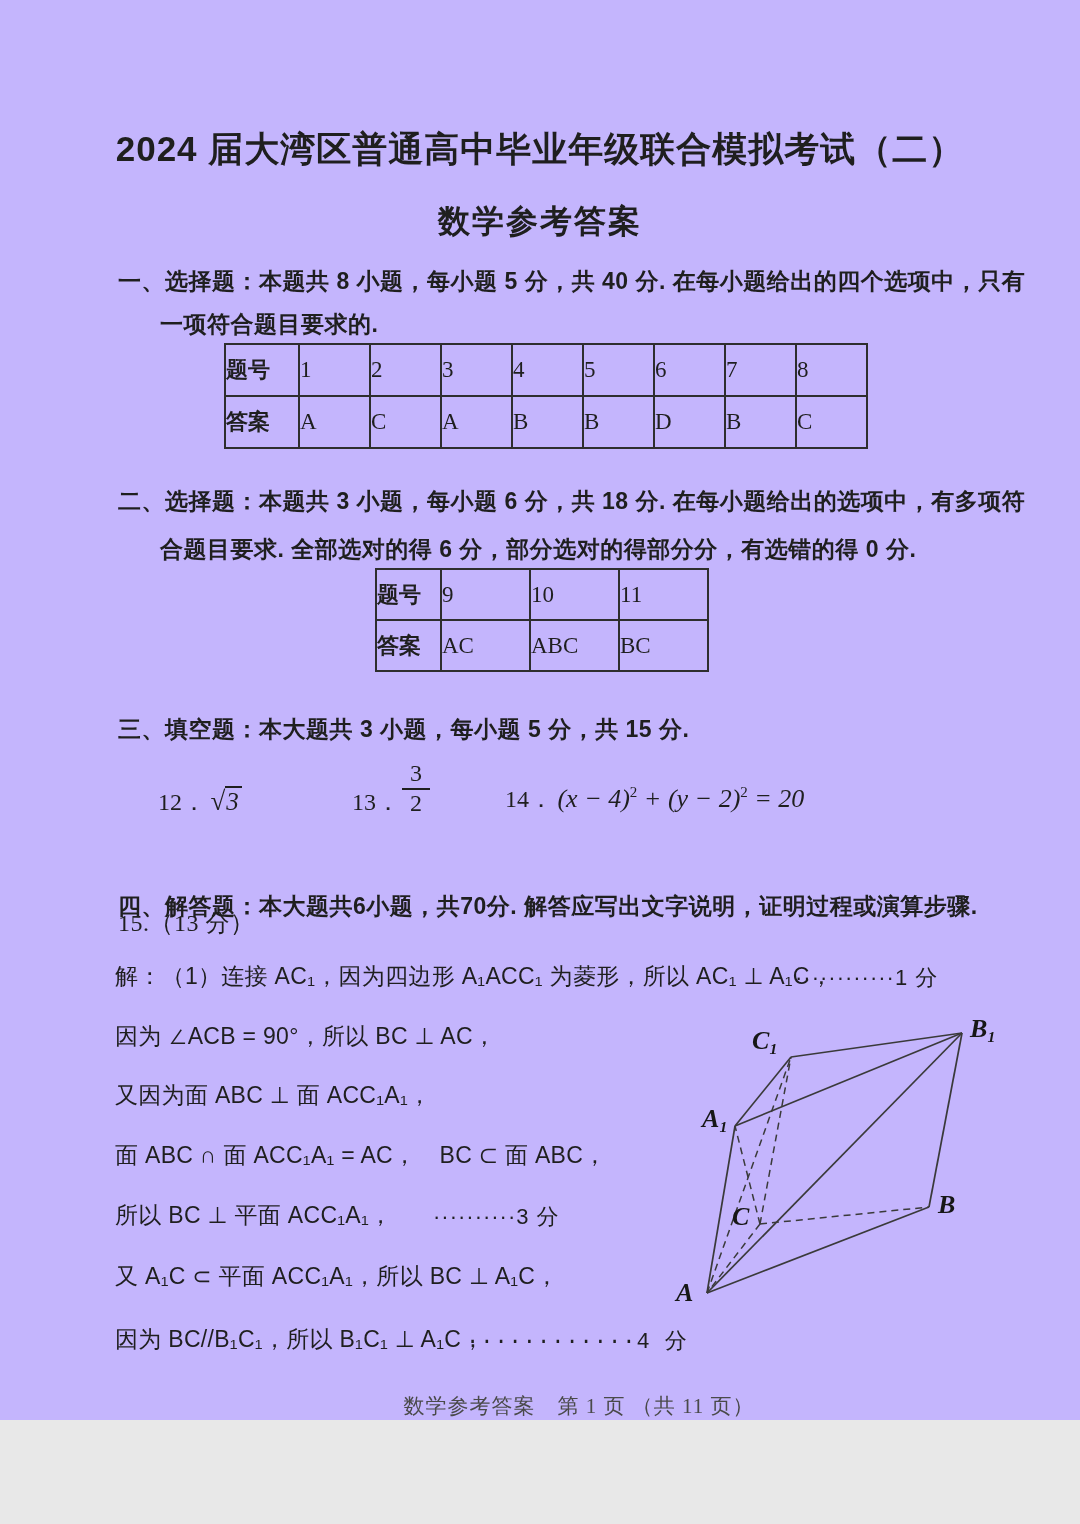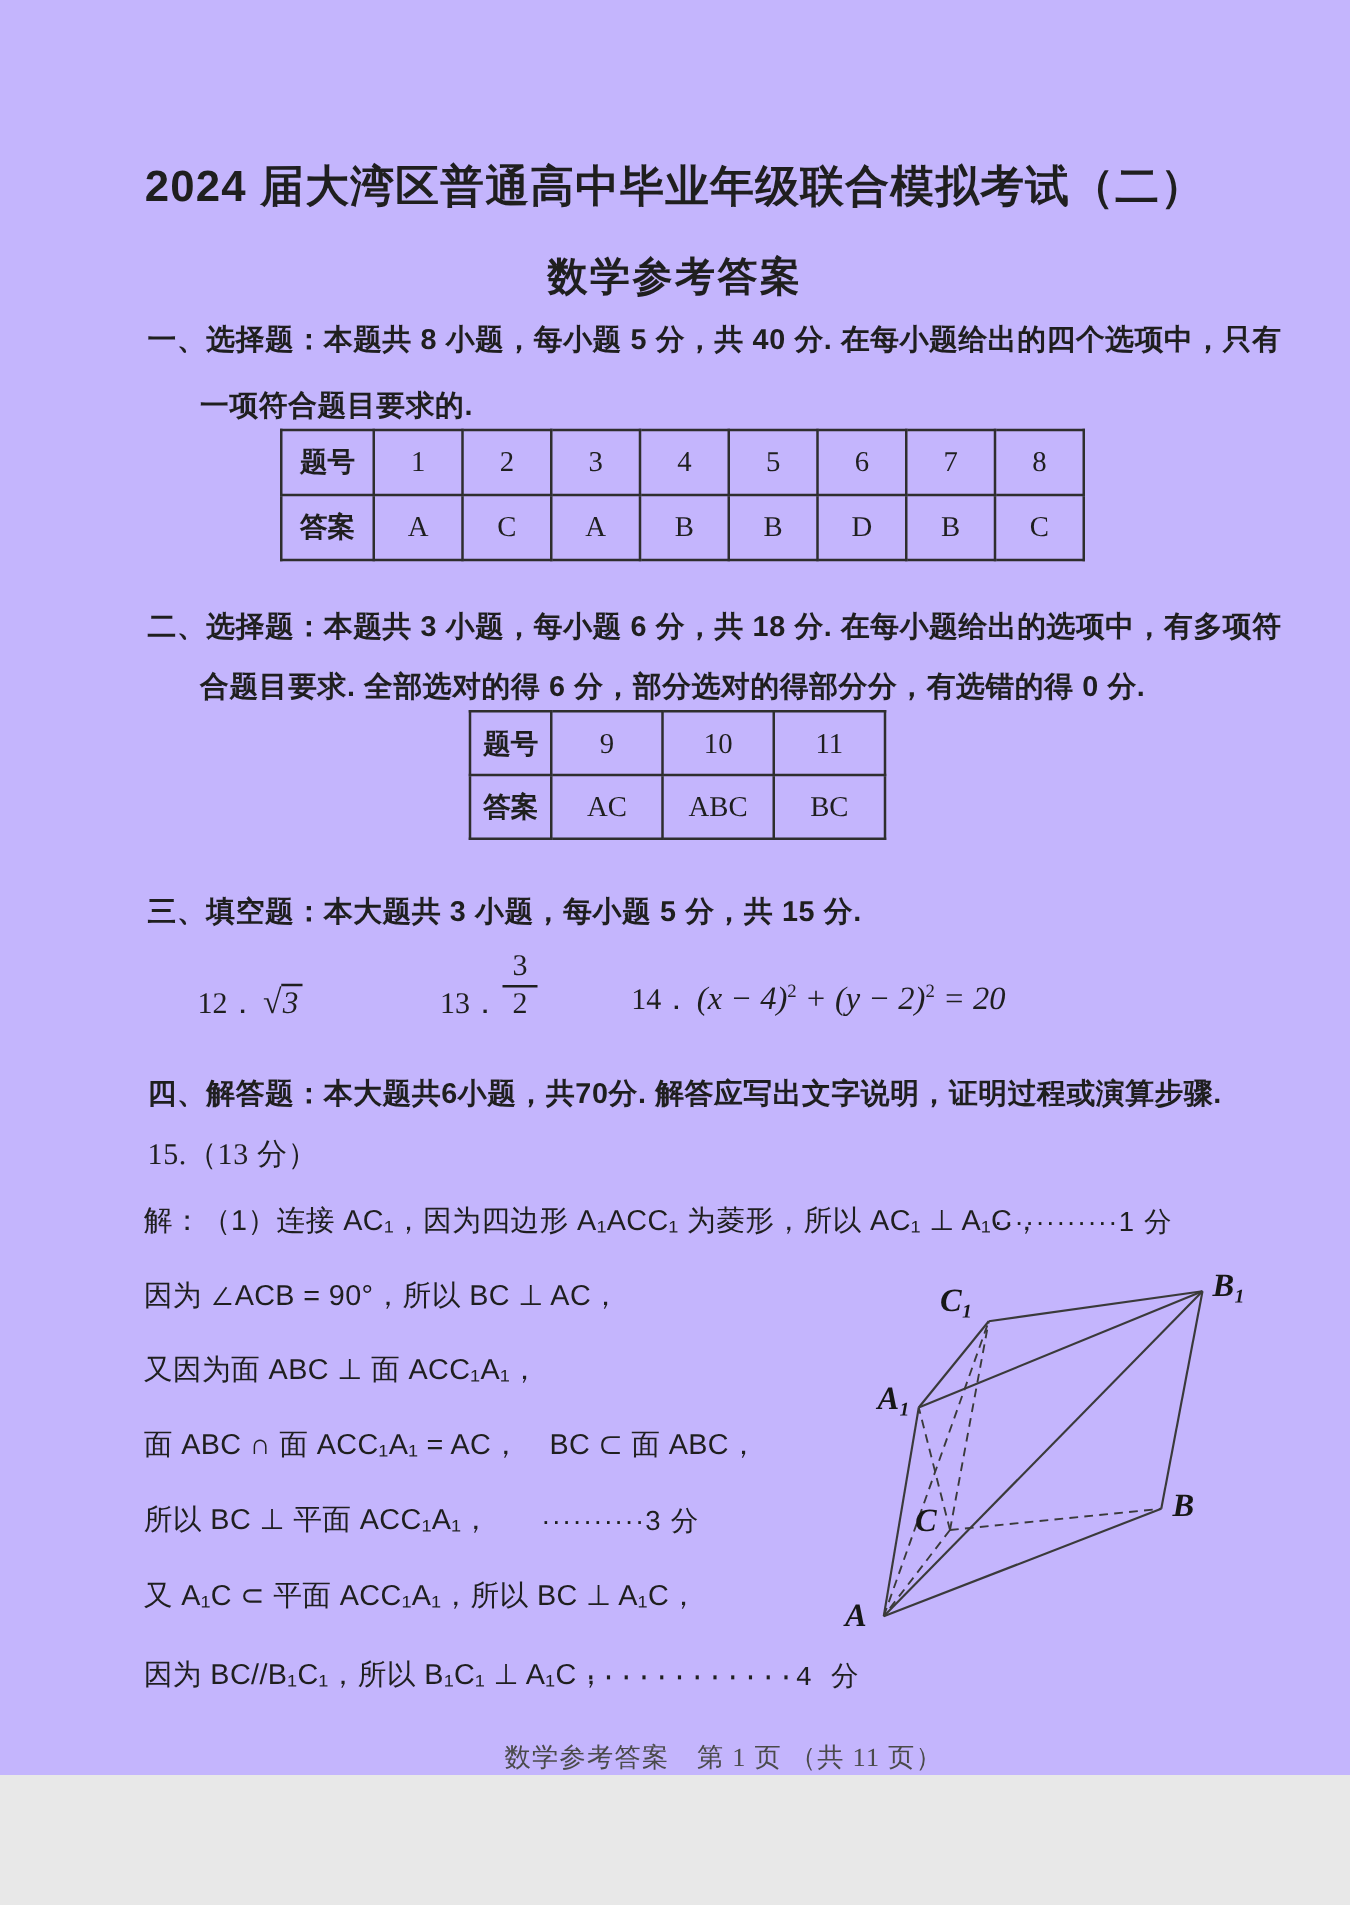--- a/index.html
+++ b/index.html
@@ -9,21 +9,21 @@
     font-family:"Liberation Sans",sans-serif;
   }
   .abs{position:absolute;}
   .title{left:0;top:126px;width:100%;text-align:center;font-size:35px;font-weight:700;letter-spacing:1px;}
   .subtitle{left:0;top:200px;width:100%;text-align:center;font-size:32px;font-weight:700;letter-spacing:2px;}
   .sec-line{font-size:23px;font-weight:700;letter-spacing:0.5px;white-space:nowrap;}
   .plain-line{font-size:23px;letter-spacing:0.5px;white-space:nowrap;}
   .math-serif{font-family:"Liberation Serif",serif;}
   table.anskey{border-collapse:collapse;table-layout:fixed;}
   table.anskey td{
-    border:2px solid #2e2e2e;text-align:center;vertical-align:middle;
+    border:2px solid #2e2e2e;vertical-align:middle;
     font-family:"Liberation Serif",serif;font-size:23px;padding:0;
   }
   table.anskey td.hd{font-family:"Liberation Sans",sans-serif;font-weight:700;font-size:22px;}
   .t1 td{width:69px;height:50px;}
   .t1 td.hd{width:72px;}
   .t2 td{width:87px;height:49px;}
   .t2 td.hd{width:63px;}
   .fill-label{font-size:24px;font-family:"Liberation Serif",serif;}
   .sqrt-wrap{font-family:"Liberation Serif",serif;font-size:25px;font-style:italic;}
   .sqrt-sign{font-style:normal;font-size:27px;}
@@ -40,21 +40,21 @@
   .footer{left:0;top:1392px;width:100%;text-align:center;font-size:21px;color:#4a4a4a;font-family:"Liberation Serif",serif;letter-spacing:1px;padding-left:39px;}
 </style>
 </head>
 <body>
 
 <div class="page">
 
   <div class="abs title">2024 届大湾区普通高中毕业年级联合模拟考试（二）</div>
   <div class="abs subtitle">数学参考答案</div>
 
-  <div class="abs sec-line" style="left:118px;top:256px;">一、选择题：本题共 8 小题，每小题 5 分，共 40 分. 在每小题给出的四个选项中，只有</div>
+  <div class="abs sec-line" style="left:118px;top:266px;">一、选择题：本题共 8 小题，每小题 5 分，共 40 分. 在每小题给出的四个选项中，只有</div>
   <div class="abs sec-line" style="left:160px;top:309px;">一项符合题目要求的.</div>
 
   <table class="abs anskey t1" style="left:224px;top:343px;">
     <tbody>
         <tr>
       <td class="hd">题号</td>
       <td>1</td>
       <td>2</td>
       <td>3</td>
       <td>4</td>
@@ -110,21 +110,21 @@
   <div class="abs frac" style="left:402px;top:760px;">
     <span class="num">3</span>
     <span class="den">2</span>
   </div>
 
   <div class="abs" style="left:505px;top:783px;">
     <span class="fill-label">14．</span>
     <span class="formula"><span>(x − 4)</span><sup>2</sup><span> + (y − 2)</span><sup>2</sup><span> = 20</span></span>
   </div>
 
-  <div class="abs sec-line" style="left:118px;top:859px;">四、解答题：本大题共6小题，共70分. 解答应写出文字说明，证明过程或演算步骤.</div>
+  <div class="abs sec-line" style="left:118px;top:891px;">四、解答题：本大题共6小题，共70分. 解答应写出文字说明，证明过程或演算步骤.</div>
   <div class="abs plain-line math-serif" style="left:118px;top:907px;font-size:24px;">15.（13 分）</div>
 
   <div class="abs sol-line" style="left:115px;top:961px;">解：（1）连接 AC₁，因为四边形 A₁ACC₁ 为菱形，所以 AC₁ ⊥ A₁C，</div>
   <div class="score" style="left:795px;top:963px;">············1 分</div>
 
   <div class="abs sol-line" style="left:115px;top:1021px;">因为 ∠ACB = 90°，所以 BC ⊥ AC，</div>
   <div class="abs sol-line" style="left:115px;top:1080px;">又因为面 ABC ⊥ 面 ACC₁A₁，</div>
   <div class="abs sol-line" style="left:115px;top:1140px;">面 ABC ∩ 面 ACC₁A₁ = AC，　BC ⊂ 面 ABC，</div>
 
   <div class="abs sol-line" style="left:115px;top:1200px;">所以 BC ⊥ 平面 ACC₁A₁，</div>

